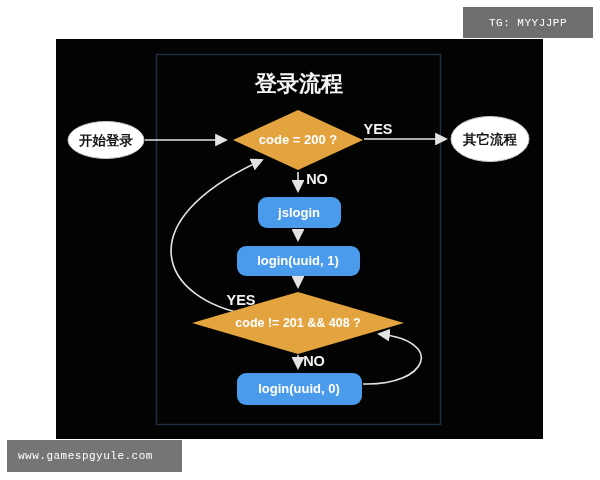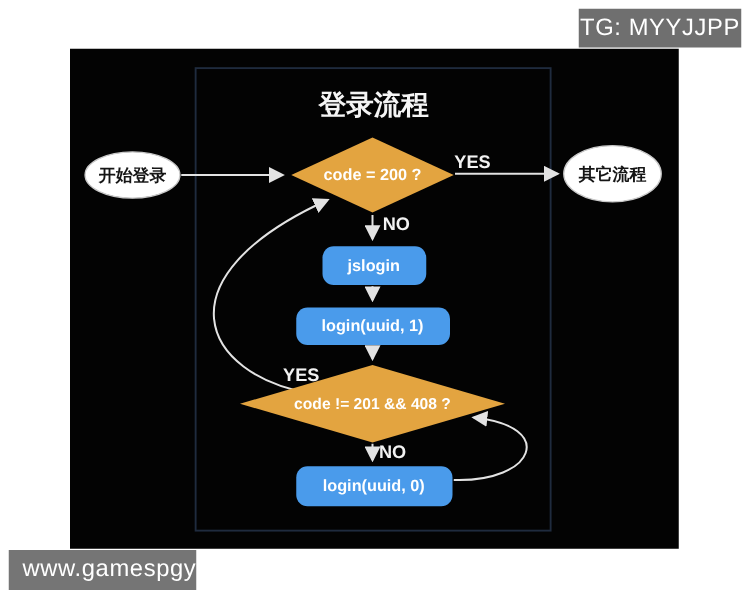--- a/index.html
+++ b/index.html
@@ -37,32 +37,33 @@
   }
   .edge-path { fill: none; stroke-width: 1.6; }
   .frame-rect { fill: none; stroke-width: 1.5; }
   .terminal-ellipse { stroke: #c9c9c9; stroke-width: 1; }
 
   
   .badge {
     position: absolute;
     background: #6f6f6f;
     color: #ffffff;
-    font-size: 19px;
+    font-size: 11px;
     letter-spacing: 0.5px;
     display: flex;
     align-items: center;
+    font-family: Liberation Mono, monospace;
   }
   .badge-tg {
     left: 463px; top: 7px; width: 130px; height: 31px;
     justify-content: center;
     background: #6f6f6f;
   }
   .badge-watermark {
-    left: 7px; top: 440px; width: 150px; height: 32px;
+    left: 7px; top: 440px; width: 175px; height: 32px;
     padding-left: 11px;
     box-sizing: border-box;
     justify-content: flex-start;
     background: #757575;
   }
 </style>
 </head>
 <body>
 
 <div class="stage">

